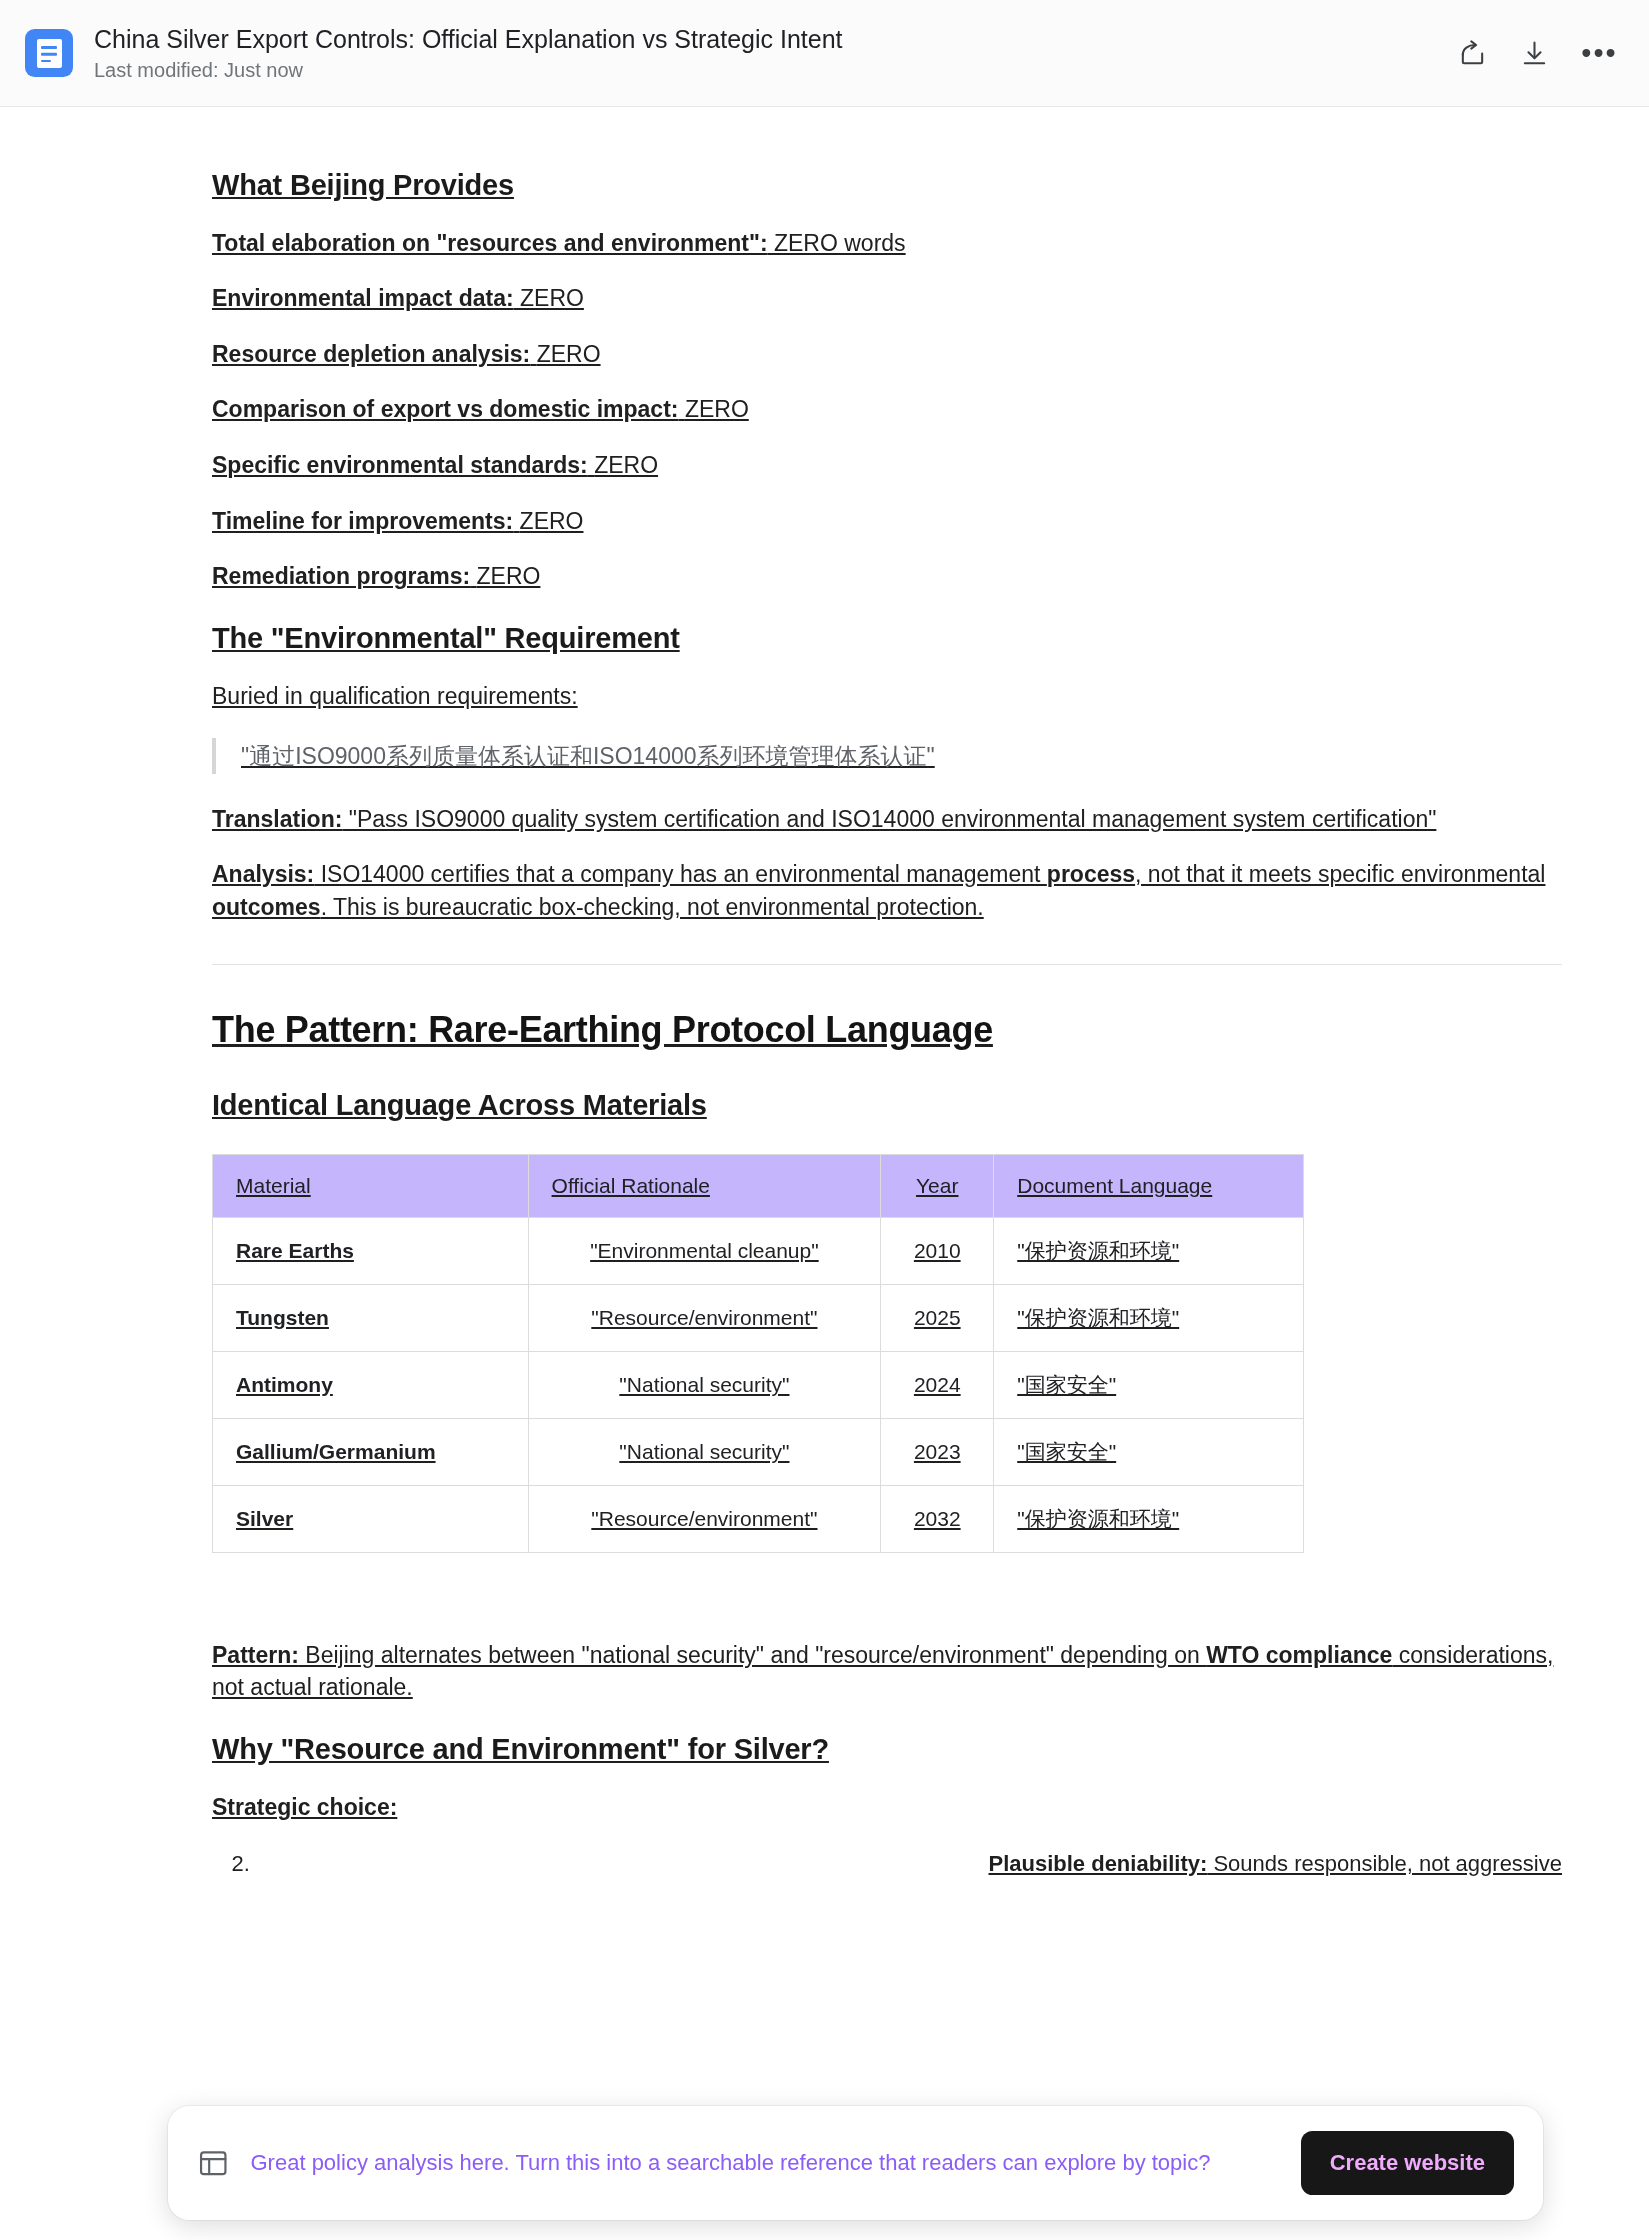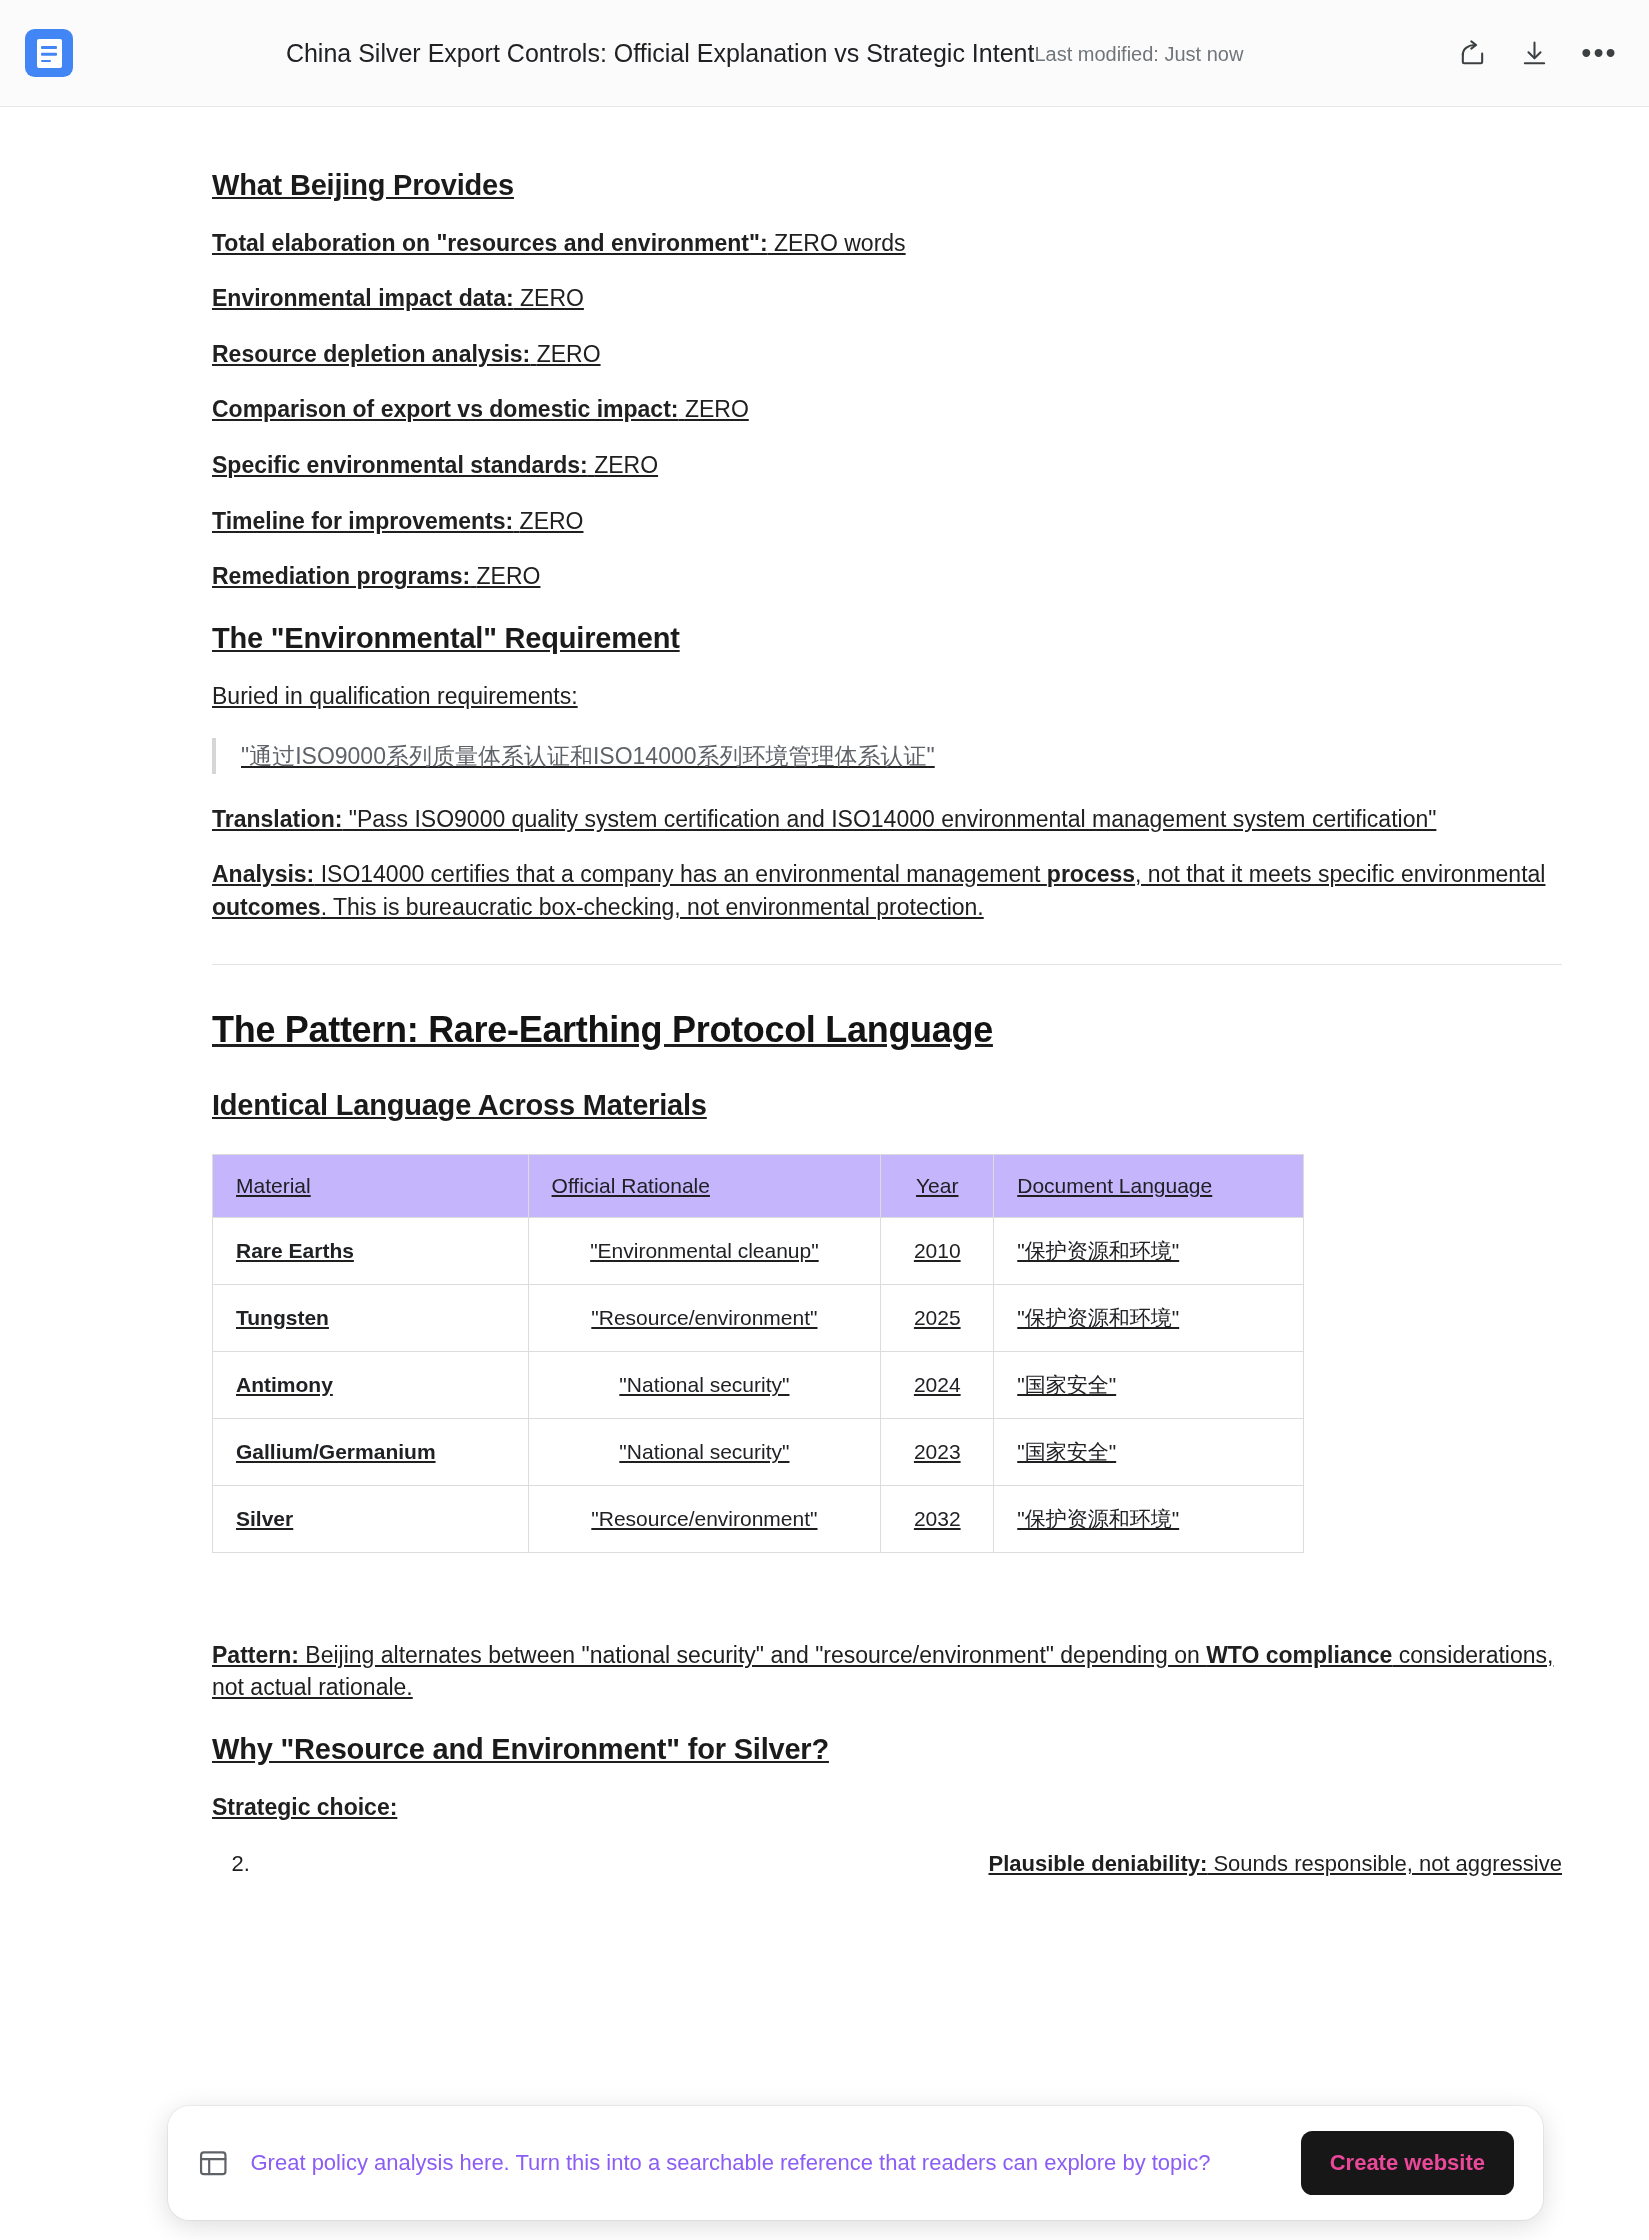--- a/index.html
+++ b/index.html
@@ -45,21 +45,21 @@
   .doc-icon .lines:after {
     content: "";
     position: absolute;
     left: 4.8px;
     height: 2.9px;
     background: #4285f4;
     border-radius: 1px;
   }
   .doc-icon .lines:before { top: 7.6px; width: 15.3px; box-shadow: 0 6.7px 0 0 #4285f4; }
   .doc-icon .lines:after { top: 21px; width: 9.6px; }
-  .title-block { display: flex; flex-direction: row; justify-content: center; flex: 1 1 auto; min-width: 0; }
+  .title-block { display: flex; flex-direction: column; justify-content: center; flex: 1 1 auto; min-width: 0; }
   .doc-title {
     font-size: 25px;
     font-weight: 400;
     color: #202124;
     line-height: 1.2;
     white-space: nowrap;
     overflow: hidden;
     text-overflow: ellipsis;
   }
   .doc-sub {
@@ -165,21 +165,21 @@
   .suggest-text {
     flex: 1 1 auto;
     font-size: 22px;
     line-height: 1.35;
     color: #8b5cf6;
     padding-right: 19px;
   }
   .create-btn {
     flex: 0 0 auto;
     background: #171717;
-    color: #ec4899;
+    color: #f0abfc;
     font-size: 22px;
     font-weight: 700;
     border: none;
     border-radius: 11.5px;
     padding: 19px 29px;
     cursor: pointer;
     font-family: "Liberation Sans", sans-serif;
   }
   .fade-mask {
     position: absolute;

